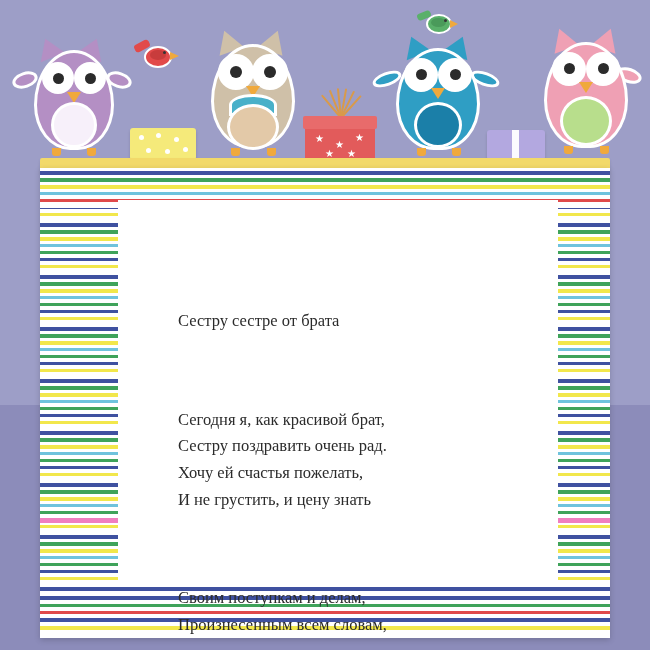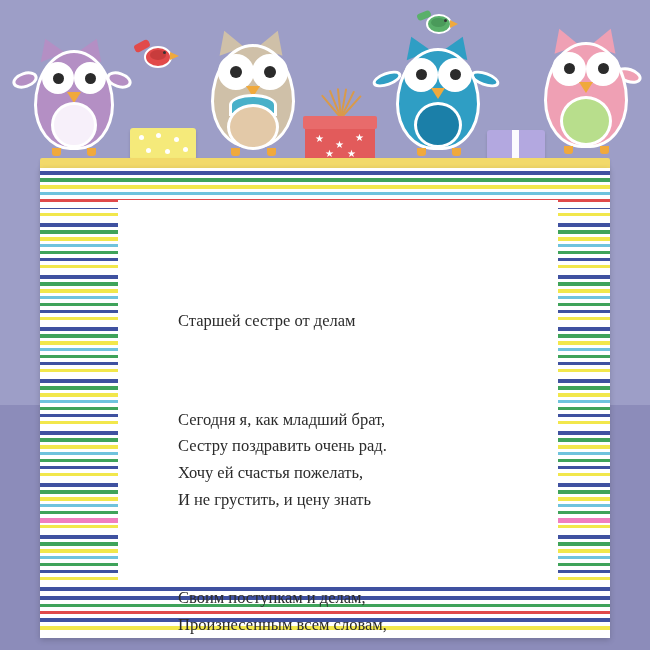--- a/index.html
+++ b/index.html
@@ -377,22 +377,22 @@
   <div class="ledge"></div>
 
   <div class="frame">
     <div class="stripes"></div>
     <div class="frame-top-band"></div>
     <div class="frame-bottom-band"></div>
     <div class="stripes accent-pink" style="top:350px;"></div>
 
     <div class="frame-inner">
       <div class="poem">
-        <div class="stanza">Старшей сестре от делам</div>
-        <div class="stanza">Сегодня я, как младший брат,
+        <div class="stanza">Сестру сестре от брата</div>
+        <div class="stanza">Сегодня я, как красивой брат,
 Сестру поздравить очень рад.
 Хочу ей счастья пожелать,
 И не грустить, и цену знать</div>
         <div class="stanza">Своим поступкам и делам,
 Произнесенным всем словам,
 Еще красивой будь всегда
 И не печалься никогда!</div>
       </div>
     </div>
   </div>

